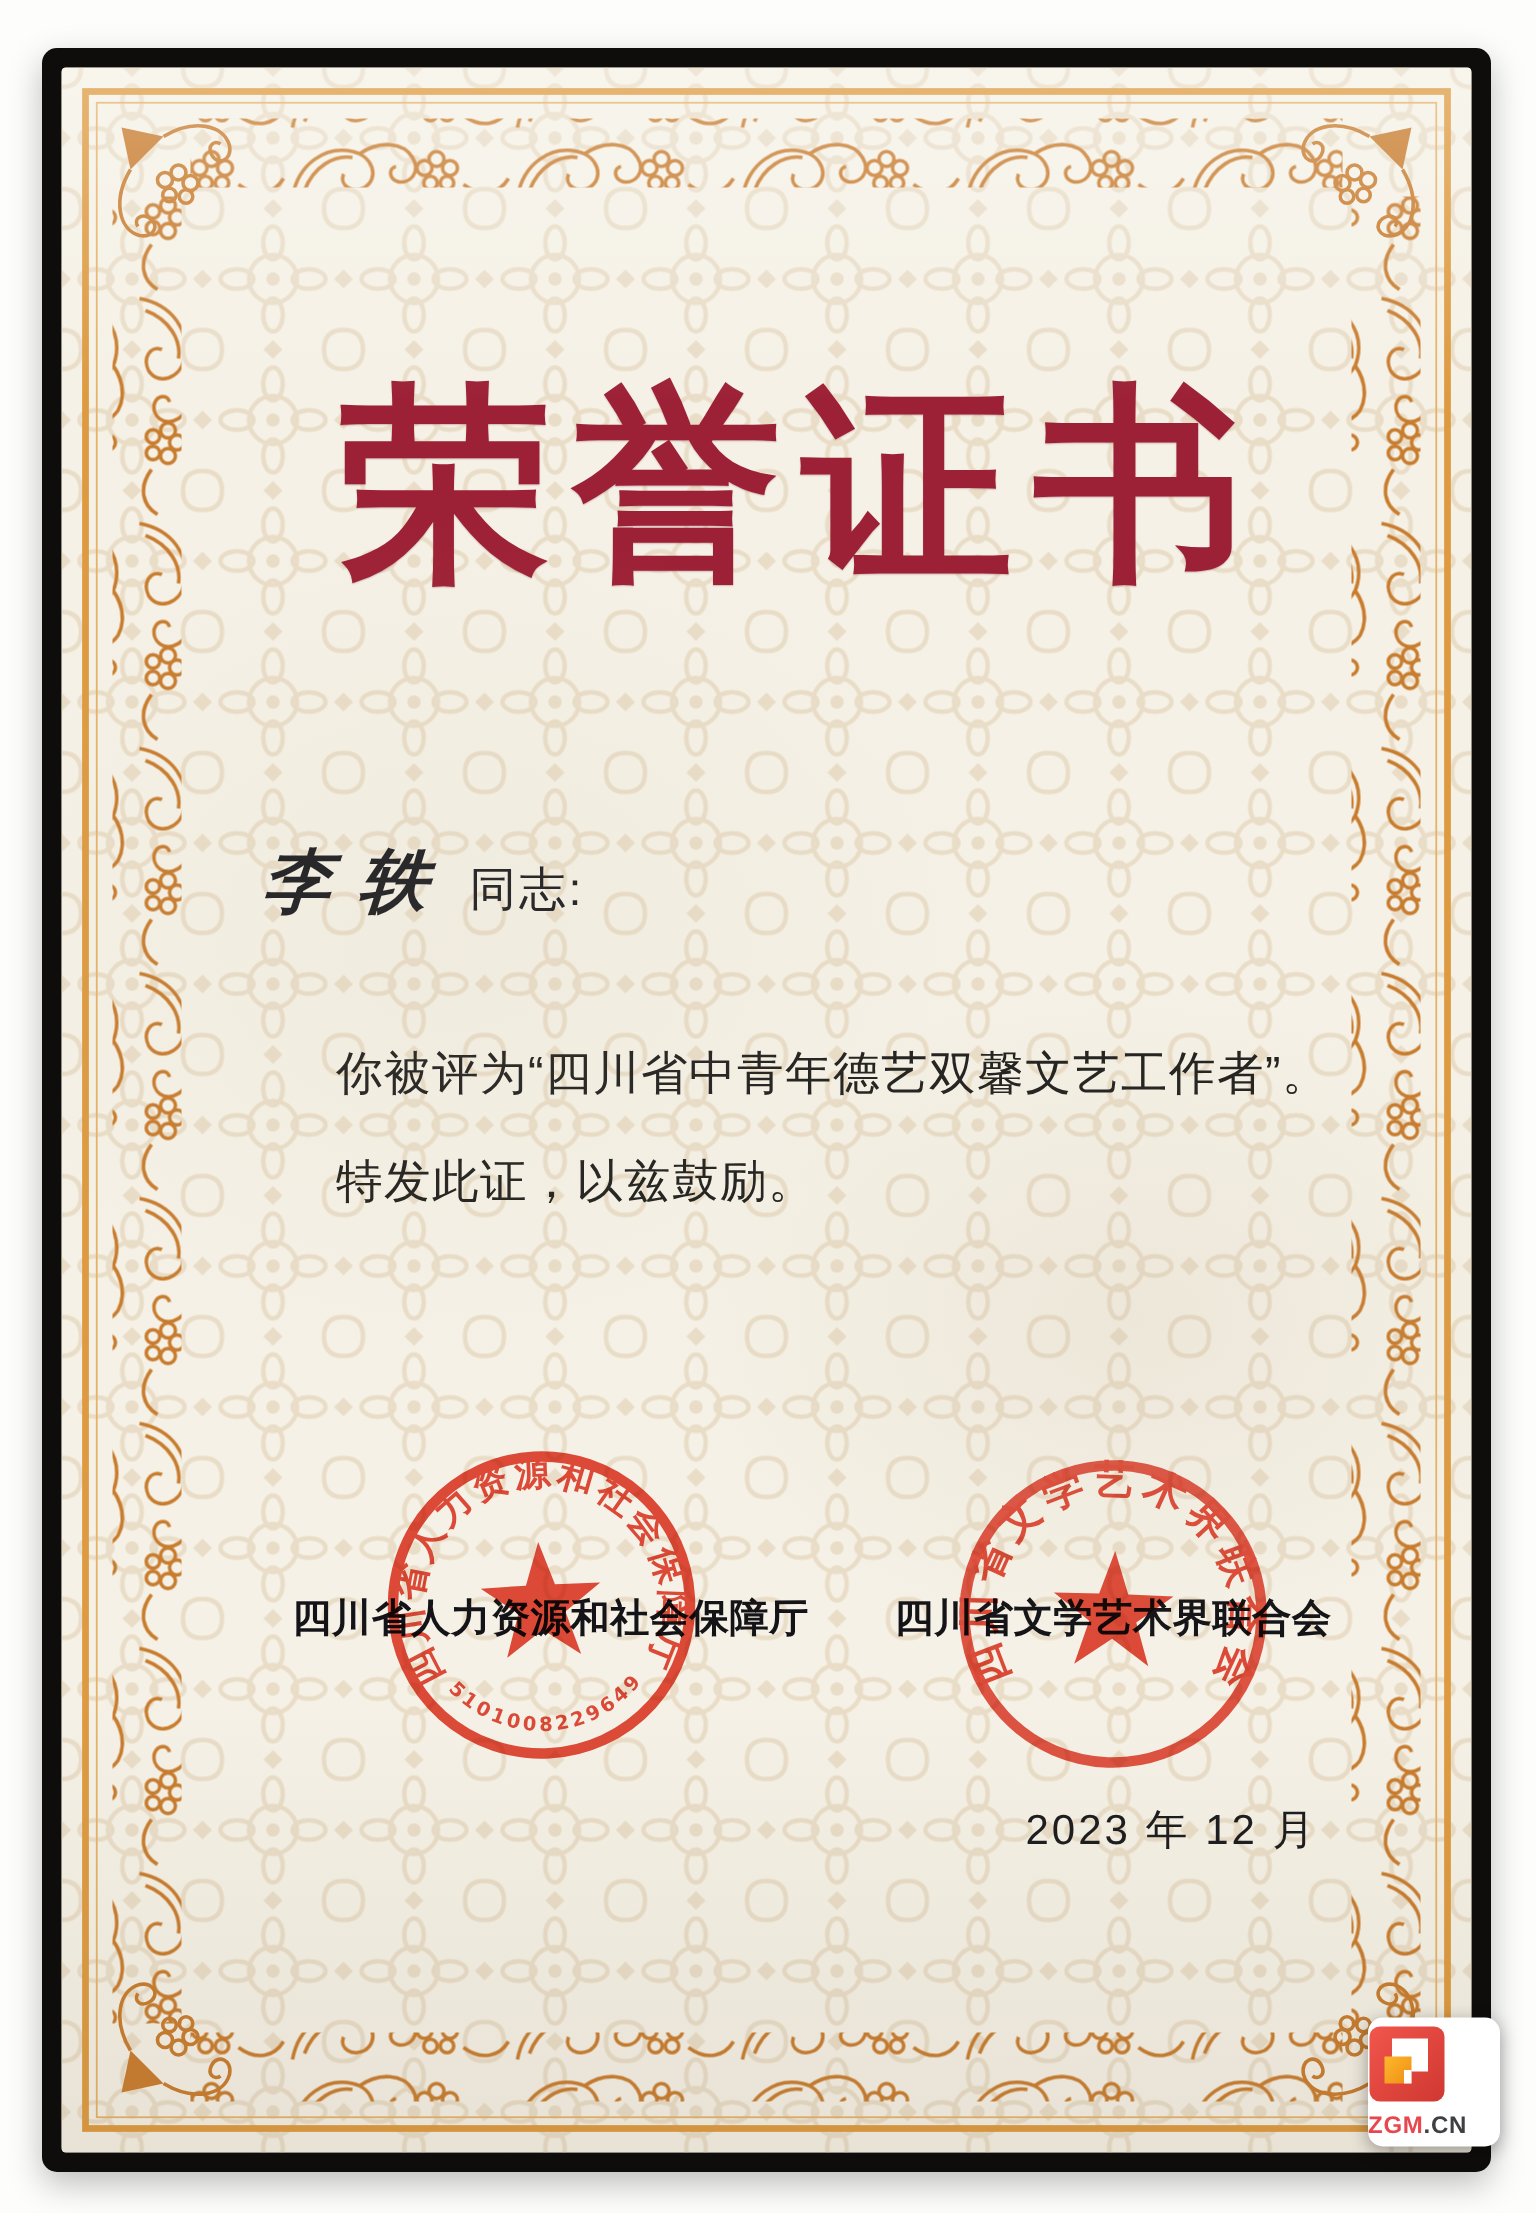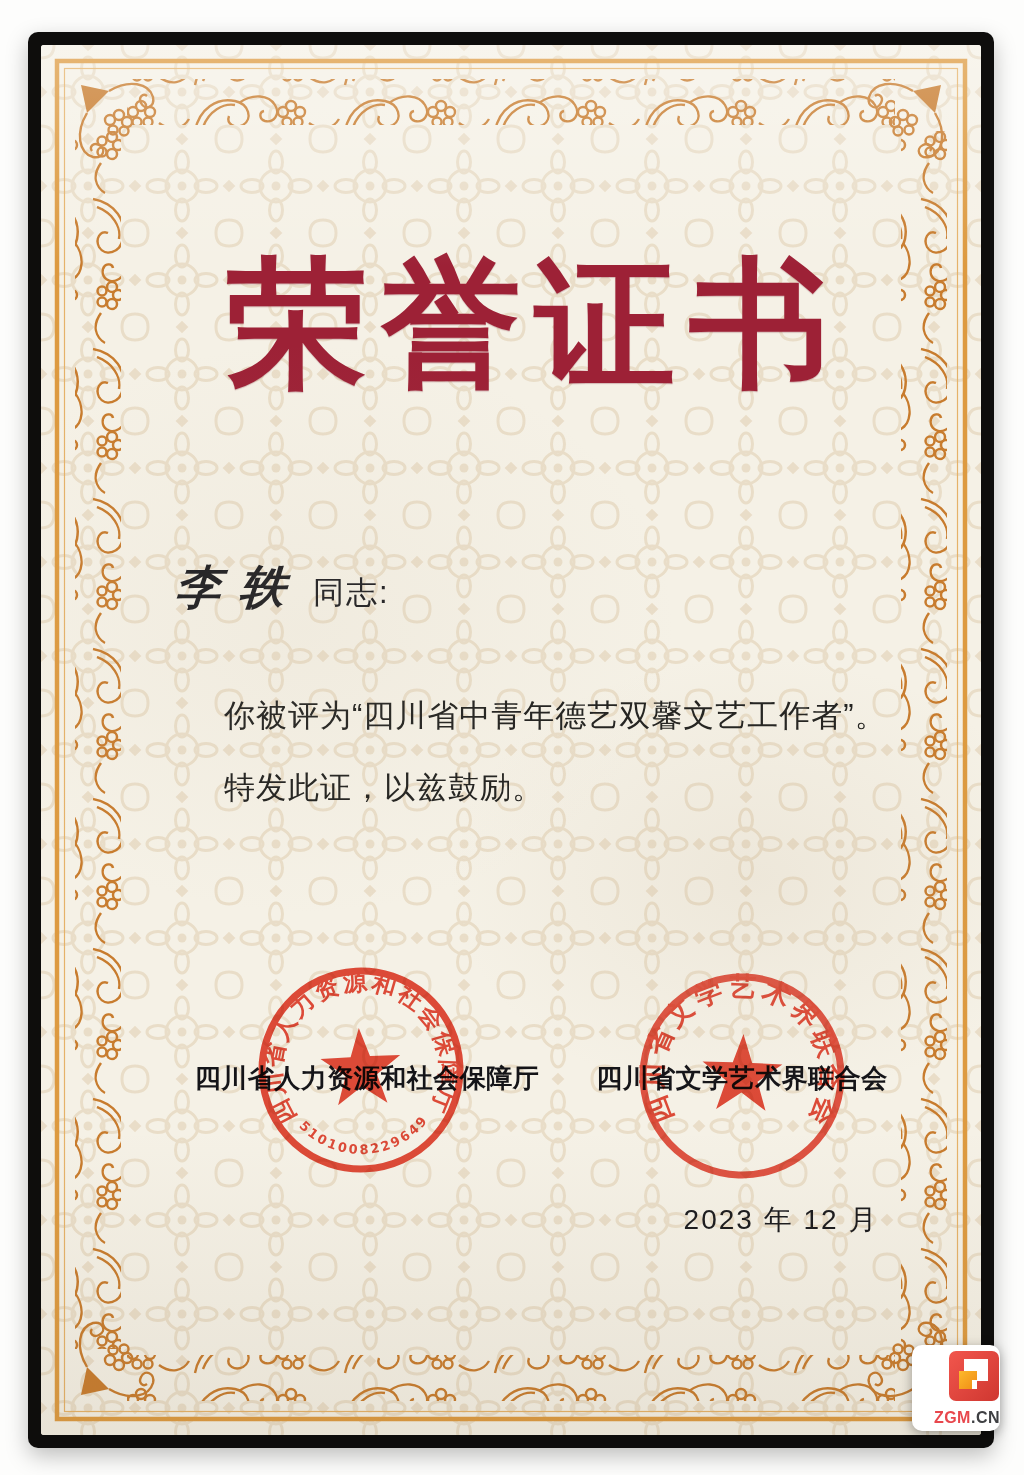--- a/index.html
+++ b/index.html
@@ -23,21 +23,21 @@
   .bodyline{position:absolute;left:183px;z-index:2;font-size:31px;letter-spacing:1px;color:#21211f;white-space:nowrap;}
   .b1{top:650px;} .b2{top:722px;}
   .org{position:absolute;top:1016px;transform:translateX(-50%);z-index:2;font-size:26px;font-weight:600;color:#141418;white-space:nowrap;letter-spacing:.5px;}
   .org-left{left:326px;} .org-right{left:701px;}
   .date{position:absolute;left:740px;top:1156px;transform:translateX(-50%);z-index:2;font-size:28px;letter-spacing:2px;color:#1b1b1e;white-space:nowrap;}
   .seal{position:absolute;width:220px;height:220px;z-index:3;mix-blend-mode:multiply;opacity:.9;}
   .seal-left{left:210px;top:915px;transform:rotate(-3deg);}
   .seal-right{left:591px;top:921px;transform:rotate(2deg);}
   .seal text{font-family:"DejaVu Sans",sans-serif;font-weight:bold;}
   .wm{position:absolute;left:912px;top:1345px;width:88px;height:86px;background:#fff;border-radius:10px;z-index:10;
-     box-shadow:0 3px 12px rgba(0,0,0,.35);display:flex;flex-direction:column;align-items:flex-end;justify-content:center;gap:7px;}
+     box-shadow:0 3px 12px rgba(0,0,0,.35);display:flex;flex-direction:column;align-items:flex-start;justify-content:center;gap:7px;}
   .wm-icon{width:52px;height:52px;display:block;}
   .wm-text{font-size:16px;font-weight:bold;letter-spacing:.5px;white-space:nowrap;}
   .wm-brand{color:var(--wm-red,#e8474d);} .wm-tld{color:var(--wm-dark,#3f4043);}
 </style>
 </head>
 <body>
 
 <div class="page">
   <div class="photo">
     <div class="paper">

